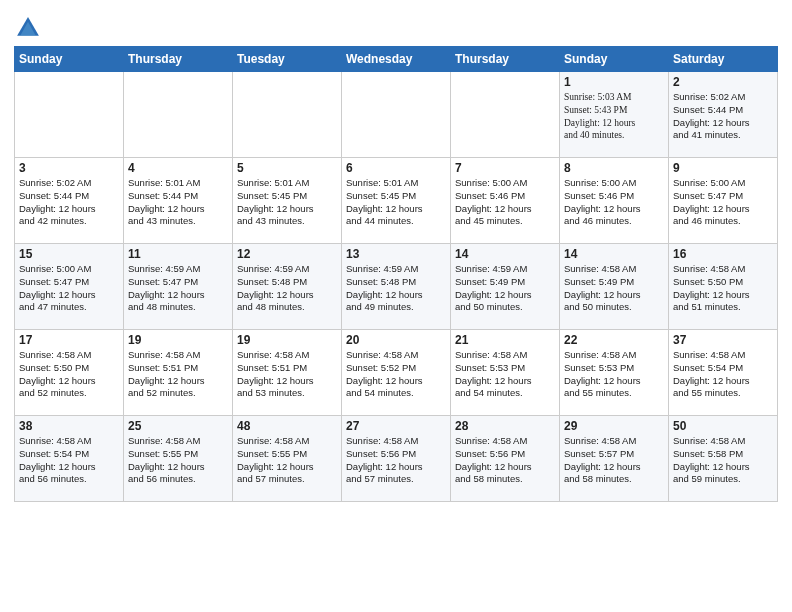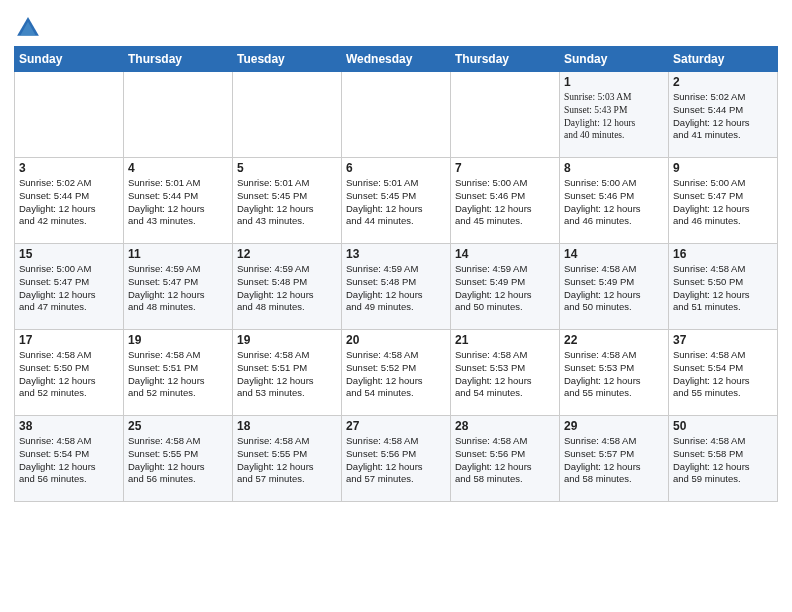--- a/index.html
+++ b/index.html
@@ -321,21 +321,21 @@
 and 56 minutes.</div>
           </td>
           <td>
             <span class="day-num">25</span>
             <div class="day-info" style="white-space: pre-line;">Sunrise: 4:58 AM
 Sunset: 5:55 PM
 Daylight: 12 hours
 and 56 minutes.</div>
           </td>
           <td>
-            <span class="day-num">18</span>
+            <span class="day-num">48</span>
             <div class="day-info" style="white-space: pre-line;">Sunrise: 4:58 AM
 Sunset: 5:55 PM
 Daylight: 12 hours
 and 57 minutes.</div>
           </td>
           <td>
             <span class="day-num">27</span>
             <div class="day-info" style="white-space: pre-line;">Sunrise: 4:58 AM
 Sunset: 5:56 PM
 Daylight: 12 hours

